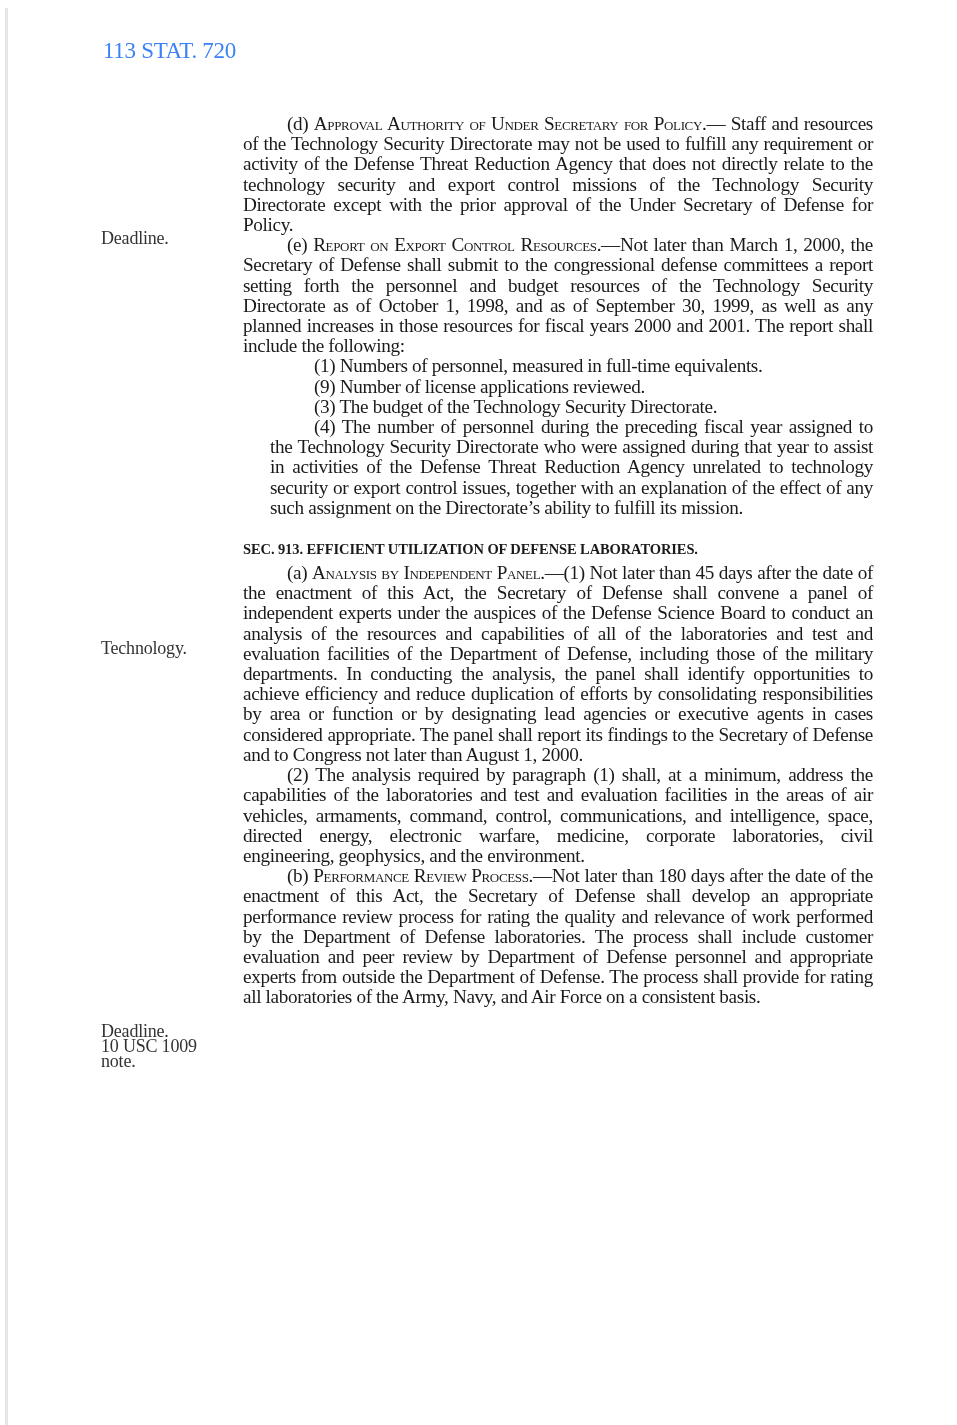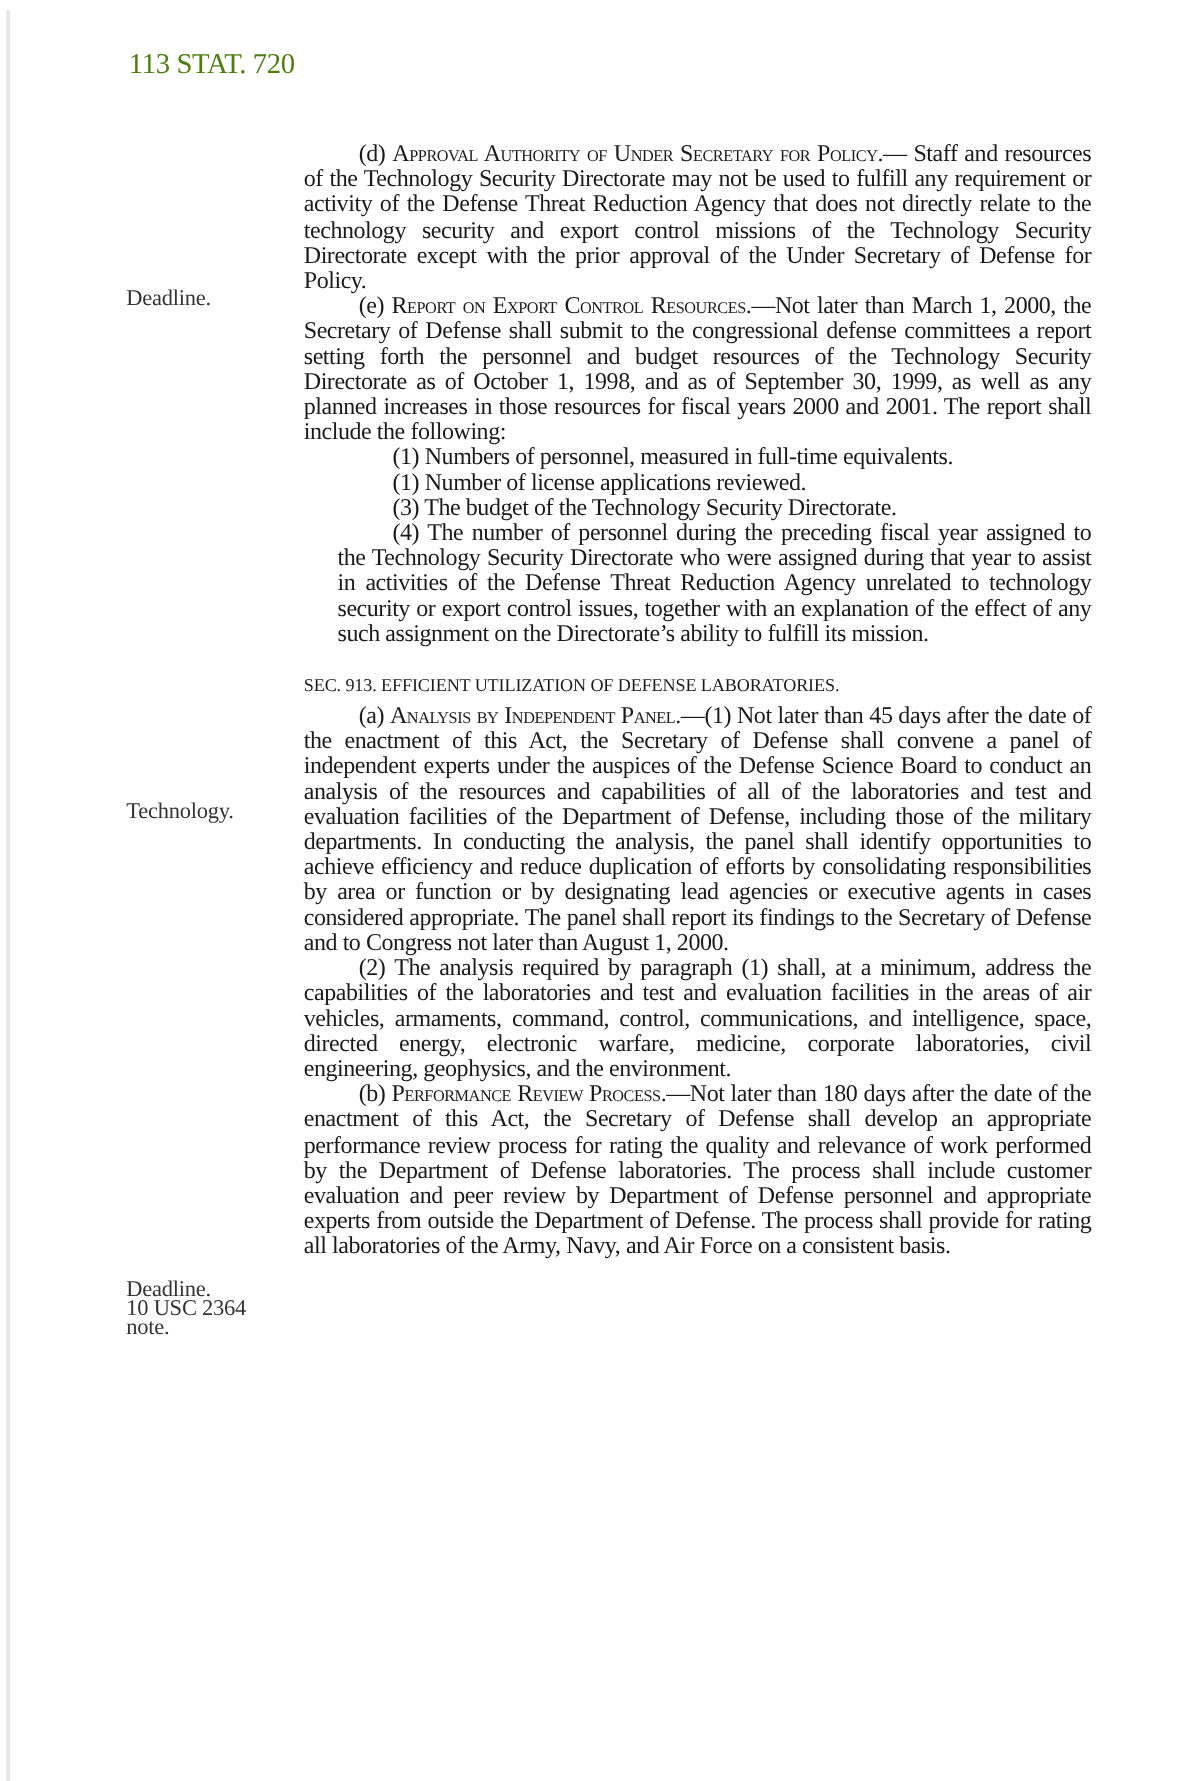--- a/index.html
+++ b/index.html
@@ -7,68 +7,68 @@
     width: 957px; height: 1425px; position: relative; overflow: hidden;
     font-family: "Liberation Serif", "DejaVu Serif", serif;
     color: #1a1a1a;
   }
   .edge-line {
     position: absolute; left: 5px; top: 8px; width: 3px; height: 1417px;
     background: #e6e6e6;
   }
   .header {
     position: absolute; top: 38px; left: 103px; width: 780px; height: 30px;
-    font-size: 23px; letter-spacing: -0.3px; color: #4d7c0f;
+    font-size: 23px; letter-spacing: -0.3px; color: #3b82f6;
   }
   .header .stat { position: absolute; left: 0; top: 0; }
   .header .law { position: absolute; left: 124px; top: 0; }
   .margin-note {
     position: absolute; left: 101px; font-size: 18px; line-height: 15px;
     color: #333; letter-spacing: -0.2px;
   }
   .body-col {
     position: absolute; left: 243px; top: 90px; width: 630px;
     font-size: 19.2px; line-height: 20.2px; letter-spacing: -0.35px;
     text-align: justify;
     margin-top: 24px;
   }
   .para { margin: 0; text-indent: 44px; }
   .sub { margin: 0 0 0 27px; text-indent: 44px; }
   .sc { font-variant: small-caps; }
   .sec-head {
-    margin: 22px 0 5px 0; text-indent: 0; font-weight: normal;
+    margin: 22px 0 5px 0; text-indent: 0; font-weight: bold;
     font-size: 14.5px; letter-spacing: -0.1px; line-height: 18px;
   }
 </style>
 </head>
 <body>
 
 <div class="edge-line"></div>
 
 <div class="header">
   <span class="stat">113 STAT. 720</span>
 </div>
 
 <div class="margin-note" style="top:231px">Deadline.</div>
 <div class="margin-note" style="top:641px">Technology.</div>
 <div class="margin-note" style="top:1024px">Deadline.</div>
-<div class="margin-note" style="top:1039px">10 USC 2364</div>
+<div class="margin-note" style="top:1039px">10 USC 1009</div>
 <div class="margin-note" style="top:1054px">note.</div>
 
 <div class="body-col">
 
   <p class="para">
     <span>(d) </span><span class="sc">Approval Authority of Under Secretary for Policy.</span><span>— Staff and resources of the Technology Security Directorate may not be used to fulfill any requirement or activity of the Defense Threat Reduction Agency that does not directly relate to the technology security and export control missions of the Technology Security Directorate except with the prior approval of the Under Secretary of Defense for Policy.</span>
   </p>
 
   <p class="para">
     <span>(e) </span><span class="sc">Report on Export Control Resources.</span><span>—Not later than March 1, 2000, the Secretary of Defense shall submit to the congressional defense committees a report setting forth the personnel and budget resources of the Technology Security Directorate as of October 1, 1998, and as of September 30, 1999, as well as any planned increases in those resources for fiscal years 2000 and 2001. The report shall include the following:</span>
   </p>
   <p class="sub">(1) Numbers of personnel, measured in full-time equivalents.</p>
-  <p class="sub">(1) Number of license applications reviewed.</p>
+  <p class="sub">(9) Number of license applications reviewed.</p>
   <p class="sub">(3) The budget of the Technology Security Directorate.</p>
   <p class="sub">(4) The number of personnel during the preceding fiscal year assigned to the Technology Security Directorate who were assigned during that year to assist in activities of the Defense Threat Reduction Agency unrelated to technology security or export control issues, together with an explanation of the effect of any such assignment on the Directorate’s ability to fulfill its mission.</p>
 
   <p class="sec-head">SEC. 913. EFFICIENT UTILIZATION OF DEFENSE LABORATORIES.</p>
 
   <p class="para">
     <span>(a) </span><span class="sc">Analysis by Independent Panel.</span><span>—(1) Not later than 45 days after the date of the enactment of this Act, the Secretary of Defense shall convene a panel of independent experts under the auspices of the Defense Science Board to conduct an analysis of the resources and capabilities of all of the laboratories and test and evaluation facilities of the Department of Defense, including those of the military departments. In conducting the analysis, the panel shall identify opportunities to achieve efficiency and reduce duplication of efforts by consolidating responsibilities by area or function or by designating lead agencies or executive agents in cases considered appropriate. The panel shall report its findings to the Secretary of Defense and to Congress not later than August 1, 2000.</span>
   </p>
   <p class="para">(2) The analysis required by paragraph (1) shall, at a minimum, address the capabilities of the laboratories and test and evaluation facilities in the areas of air vehicles, armaments, command, control, communications, and intelligence, space, directed energy, electronic warfare, medicine, corporate laboratories, civil engineering, geophysics, and the environment.</p>
 

